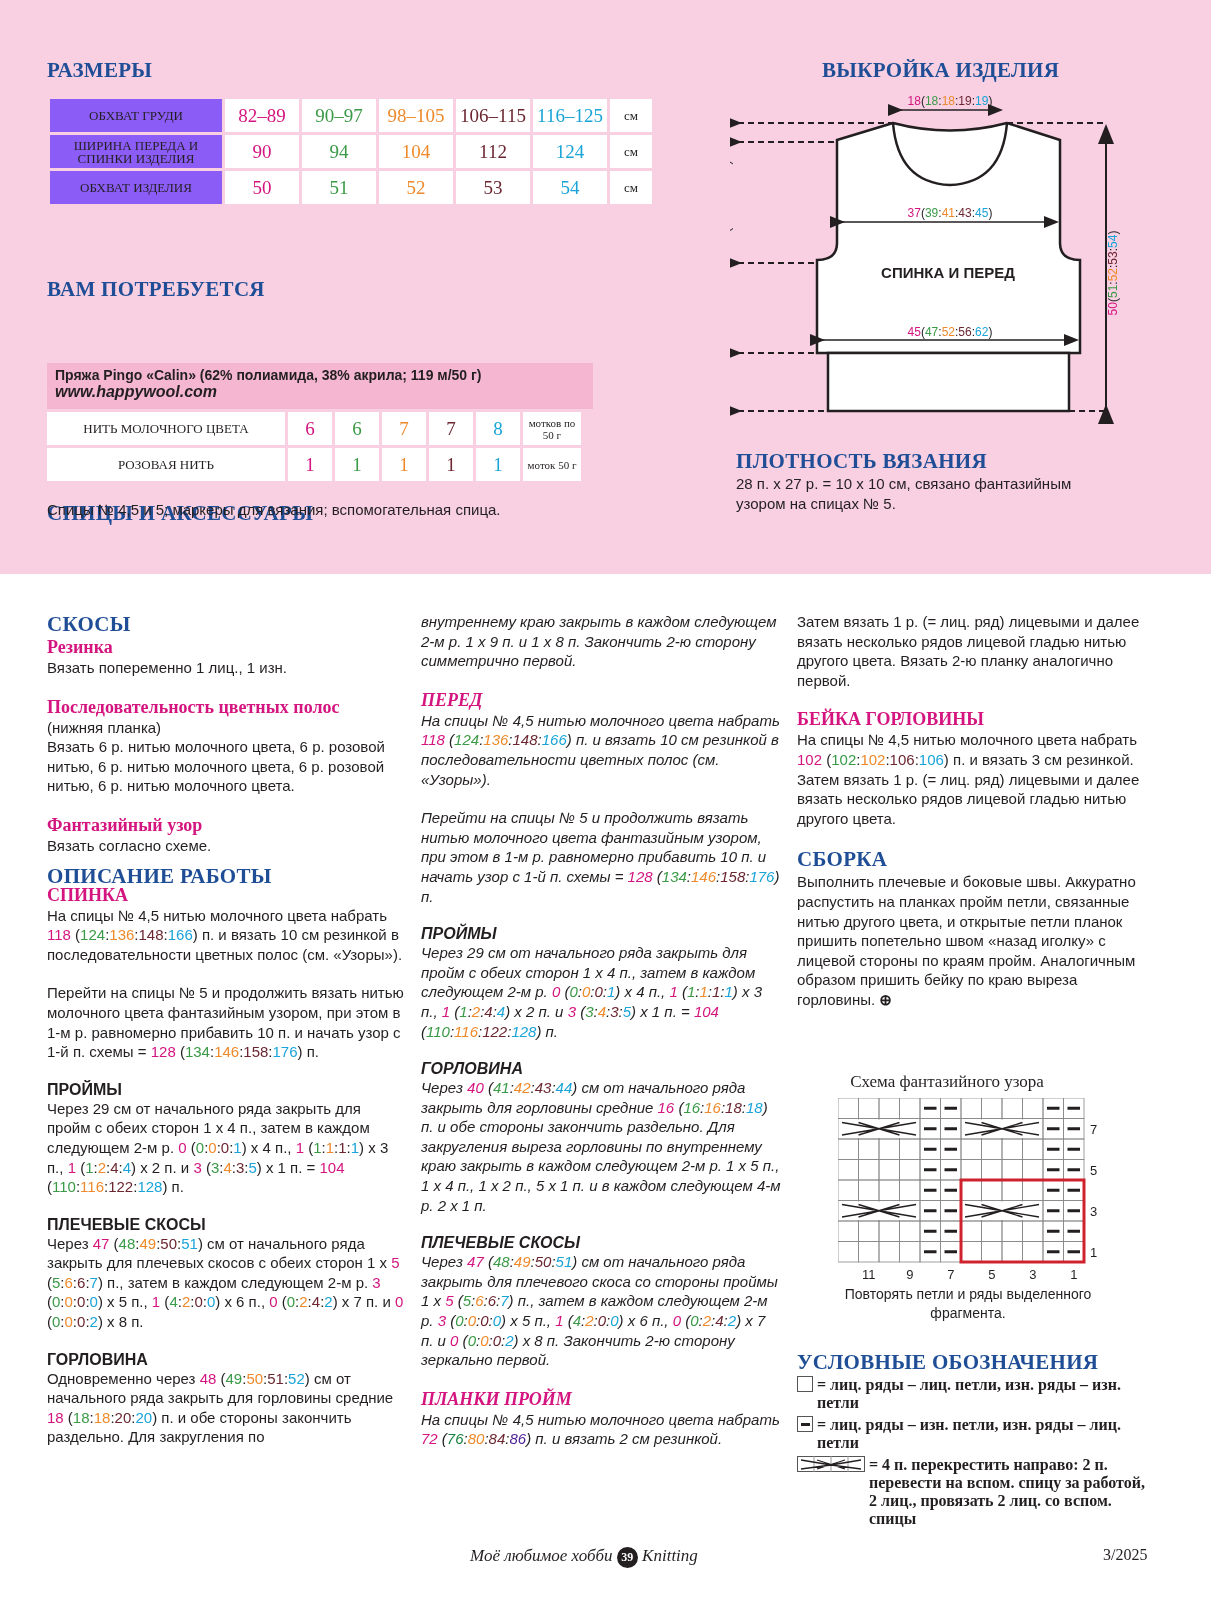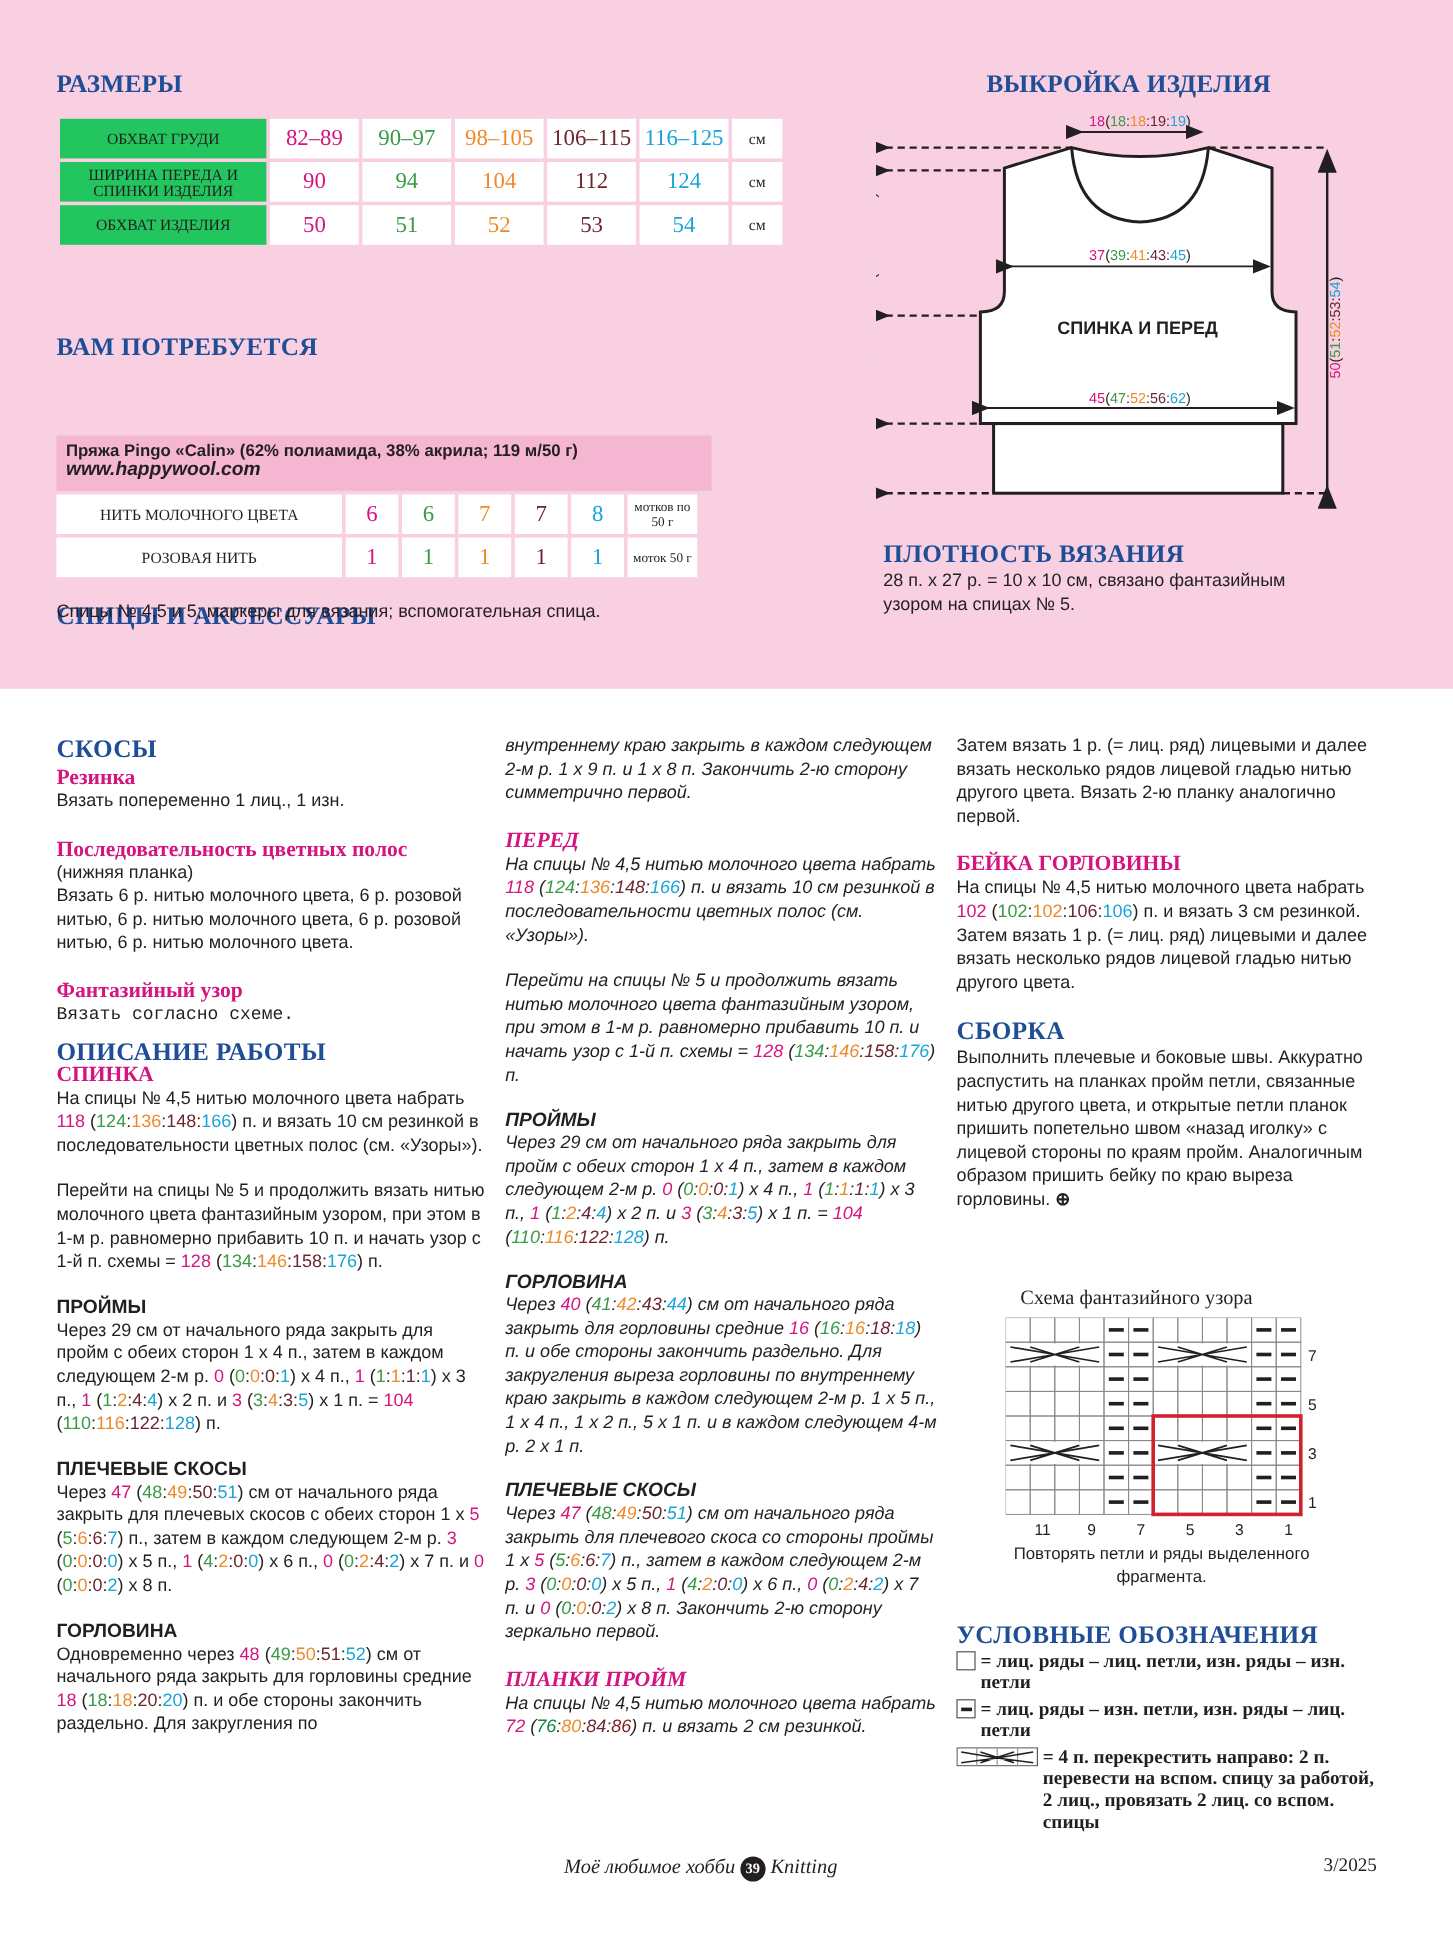--- a/index.html
+++ b/index.html
@@ -5,21 +5,21 @@
   * { box-sizing: border-box; margin: 0; padding: 0; }
   body { width: 1211px; height: 1624px; background: #ffffff; font-family: "Liberation Sans", sans-serif; color: #231f20; position: relative; overflow: hidden; }
   .c1 { color: #d4157f; } .c2 { color: #3a9a46; } .c3 { color: #ee8a2b; } .c4 { color: #6b2630; } .c5 { color: #1aa4d8; }
   .top { position: absolute; left: 0; top: 0; width: 1211px; height: 574px; background: #f8d0e2; }
   .h-blue { font-family: "Liberation Serif", serif; font-weight: bold; color: #1f4e96; font-size: 21px; letter-spacing: 0.3px; }
   .h-pink { font-family: "Liberation Serif", serif; font-weight: bold; color: #d4157f; font-size: 18px; }
   .h-black { font-weight: bold; font-size: 16px; color: #231f20; }
   .abs { position: absolute; }
   .sizes { position: absolute; left: 47px; top: 96px; border-collapse: separate; border-spacing: 3px; font-family: "Liberation Serif", serif; }
   .sizes td { background: #fff; height: 33px; text-align: center; font-size: 19px; padding: 0 4px; }
-  .sizes td.lbl { background: #22c55e; width: 172px; font-size: 13px; line-height: 13px; color: #231f20; }
+  .sizes td.lbl { background: #8b5cf6; width: 172px; font-size: 13px; line-height: 13px; color: #231f20; }
   .sizes td.num { width: 74px; }
   .sizes td.unit { width: 42px; font-size: 13px; color: #231f20; }
   .sizes tr.head td.lbl { background: #f4b6d1; }
   .yarn { position: absolute; left: 47px; top: 315px; width: 546px; margin-top: 48px; }
   .yarn .band { background: #f4b6d1; padding: 4px 8px; height: 46px; }
   .yarn .band .t1 { font-size: 14px; font-weight: bold; font-family: "Liberation Sans", sans-serif; }
   .yarn .band .t2 { font-size: 16px; font-weight: bold; font-style: italic; }
   .ytable { border-collapse: separate; border-spacing: 3px; margin-left: -3px; font-family: "Liberation Serif", serif; }
   .ytable td { background: #fff; height: 33px; text-align: center; font-size: 19px; }
   .ytable td.lbl { width: 238px; font-size: 13px; }
@@ -145,21 +145,21 @@
 <div class="abs p" style="left:736px;top:474px;width:370px;">28 п. х 27 р. = 10 х 10 см, связано фантазийным узором на спицах № 5.</div>
 
 <div class="col" style="left:47px;">
   <div class="h-blue">СКОСЫ</div>
   <div class="h-pink">Резинка</div>
   <div class="p blk">Вязать попеременно 1 лиц., 1 изн.</div>
   <div class="h-pink">Последовательность цветных полос</div>
   <div class="p">(нижняя планка)</div>
   <div class="p blk">Вязать 6 р. нитью молочного цвета, 6 р. розовой нитью, 6 р. нитью молочного цвета, 6 р. розовой нитью, 6 р. нитью молочного цвета.</div>
   <div class="h-pink">Фантазийный узор</div>
-  <div class="p" style="margin-bottom:8px;font-family:Liberation Mono, monospace;">Вязать согласно схеме.</div>
+  <div class="p" style="margin-bottom:8px;">Вязать согласно схеме.</div>
   <div class="h-blue">ОПИСАНИЕ РАБОТЫ</div>
   <div class="h-pink" style="margin-top:-4px;">СПИНКА</div>
   <div class="p blk"><span>На спицы № 4,5 нитью молочного цвета набрать </span><span class="c1">118</span> (<span class="c2">124</span>:<span class="c3">136</span>:<span class="c4">148</span>:<span class="c5">166</span>)<span> п. и вязать 10 см резинкой в последовательности цветных полос (см. «Узоры»).</span></div>
   <div class="p blk"><span>Перейти на спицы № 5 и продолжить вязать нитью молочного цвета фантазийным узором, при этом в 1-м р. равномерно прибавить 10 п. и начать узор с 1-й п. схемы = </span><span class="c1">128</span> (<span class="c2">134</span>:<span class="c3">146</span>:<span class="c4">158</span>:<span class="c5">176</span>)<span> п.</span></div>
   <div class="h-black">ПРОЙМЫ</div>
   <div class="p blk colorize">Через 29 см от начального ряда закрыть для пройм с обеих сторон 1 х 4 п., затем в каждом следующем 2-м р. <span style="color:#d4157f">0</span> (<span style="color:#3a9a46">0</span>:<span style="color:#ee8a2b">0</span>:<span style="color:#6b2630">0</span>:<span style="color:#1aa4d8">1</span>) х 4 п., <span style="color:#d4157f">1</span> (<span style="color:#3a9a46">1</span>:<span style="color:#ee8a2b">1</span>:<span style="color:#6b2630">1</span>:<span style="color:#1aa4d8">1</span>) х 3 п., <span style="color:#d4157f">1</span> (<span style="color:#3a9a46">1</span>:<span style="color:#ee8a2b">2</span>:<span style="color:#6b2630">4</span>:<span style="color:#1aa4d8">4</span>) х 2 п. и <span style="color:#d4157f">3</span> (<span style="color:#3a9a46">3</span>:<span style="color:#ee8a2b">4</span>:<span style="color:#6b2630">3</span>:<span style="color:#1aa4d8">5</span>) х 1 п. = <span style="color:#d4157f">104</span> (<span style="color:#3a9a46">110</span>:<span style="color:#ee8a2b">116</span>:<span style="color:#6b2630">122</span>:<span style="color:#1aa4d8">128</span>) п.</div>
   <div class="h-black">ПЛЕЧЕВЫЕ СКОСЫ</div>
   <div class="p blk colorize">Через <span style="color:#d4157f">47</span> (<span style="color:#3a9a46">48</span>:<span style="color:#ee8a2b">49</span>:<span style="color:#6b2630">50</span>:<span style="color:#1aa4d8">51</span>) см от начального ряда закрыть для плечевых скосов с обеих сторон 1 х <span style="color:#d4157f">5</span> (<span style="color:#3a9a46">5</span>:<span style="color:#ee8a2b">6</span>:<span style="color:#6b2630">6</span>:<span style="color:#1aa4d8">7</span>) п., затем в каждом следующем 2-м р. <span style="color:#d4157f">3</span> (<span style="color:#3a9a46">0</span>:<span style="color:#ee8a2b">0</span>:<span style="color:#6b2630">0</span>:<span style="color:#1aa4d8">0</span>) х 5 п., <span style="color:#d4157f">1</span> (<span style="color:#3a9a46">4</span>:<span style="color:#ee8a2b">2</span>:<span style="color:#6b2630">0</span>:<span style="color:#1aa4d8">0</span>) х 6 п., <span style="color:#d4157f">0</span> (<span style="color:#3a9a46">0</span>:<span style="color:#ee8a2b">2</span>:<span style="color:#6b2630">4</span>:<span style="color:#1aa4d8">2</span>) х 7 п. и <span style="color:#d4157f">0</span> (<span style="color:#3a9a46">0</span>:<span style="color:#ee8a2b">0</span>:<span style="color:#6b2630">0</span>:<span style="color:#1aa4d8">2</span>) х 8 п.</div>
   <div class="h-black">ГОРЛОВИНА</div>
   <div class="p colorize">Одновременно через <span style="color:#d4157f">48</span> (<span style="color:#3a9a46">49</span>:<span style="color:#ee8a2b">50</span>:<span style="color:#6b2630">51</span>:<span style="color:#1aa4d8">52</span>) см от начального ряда закрыть для горловины средние <span style="color:#d4157f">18</span> (<span style="color:#3a9a46">18</span>:<span style="color:#ee8a2b">18</span>:<span style="color:#6b2630">20</span>:<span style="color:#1aa4d8">20</span>) п. и обе стороны закончить раздельно. Для закругления по</div>
@@ -170,21 +170,21 @@
   <div class="h-pink">ПЕРЕД</div>
   <div class="p blk colorize">На спицы № 4,5 нитью молочного цвета набрать <span style="color:#d4157f">118</span> (<span style="color:#3a9a46">124</span>:<span style="color:#ee8a2b">136</span>:<span style="color:#6b2630">148</span>:<span style="color:#1aa4d8">166</span>) п. и вязать 10 см резинкой в последовательности цветных полос (см. «Узоры»).</div>
   <div class="p blk colorize">Перейти на спицы № 5 и продолжить вязать нитью молочного цвета фантазийным узором, при этом в 1-м р. равномерно прибавить 10 п. и начать узор с 1-й п. схемы = <span style="color:#d4157f">128</span> (<span style="color:#3a9a46">134</span>:<span style="color:#ee8a2b">146</span>:<span style="color:#6b2630">158</span>:<span style="color:#1aa4d8">176</span>) п.</div>
   <div class="h-black">ПРОЙМЫ</div>
   <div class="p blk colorize">Через 29 см от начального ряда закрыть для пройм с обеих сторон 1 х 4 п., затем в каждом следующем 2-м р. <span style="color:#d4157f">0</span> (<span style="color:#3a9a46">0</span>:<span style="color:#ee8a2b">0</span>:<span style="color:#6b2630">0</span>:<span style="color:#1aa4d8">1</span>) х 4 п., <span style="color:#d4157f">1</span> (<span style="color:#3a9a46">1</span>:<span style="color:#ee8a2b">1</span>:<span style="color:#6b2630">1</span>:<span style="color:#1aa4d8">1</span>) х 3 п., <span style="color:#d4157f">1</span> (<span style="color:#3a9a46">1</span>:<span style="color:#ee8a2b">2</span>:<span style="color:#6b2630">4</span>:<span style="color:#1aa4d8">4</span>) х 2 п. и <span style="color:#d4157f">3</span> (<span style="color:#3a9a46">3</span>:<span style="color:#ee8a2b">4</span>:<span style="color:#6b2630">3</span>:<span style="color:#1aa4d8">5</span>) х 1 п. = <span style="color:#d4157f">104</span> (<span style="color:#3a9a46">110</span>:<span style="color:#ee8a2b">116</span>:<span style="color:#6b2630">122</span>:<span style="color:#1aa4d8">128</span>) п.</div>
   <div class="h-black">ГОРЛОВИНА</div>
   <div class="p blk colorize">Через <span style="color:#d4157f">40</span> (<span style="color:#3a9a46">41</span>:<span style="color:#ee8a2b">42</span>:<span style="color:#6b2630">43</span>:<span style="color:#1aa4d8">44</span>) см от начального ряда закрыть для горловины средние <span style="color:#d4157f">16</span> (<span style="color:#3a9a46">16</span>:<span style="color:#ee8a2b">16</span>:<span style="color:#6b2630">18</span>:<span style="color:#1aa4d8">18</span>) п. и обе стороны закончить раздельно. Для закругления выреза горловины по внутреннему краю закрыть в каждом следующем 2-м р. 1 х 5 п., 1 х 4 п., 1 х 2 п., 5 х 1 п. и в каждом следующем 4-м р. 2 х 1 п.</div>
   <div class="h-black">ПЛЕЧЕВЫЕ СКОСЫ</div>
   <div class="p blk colorize">Через <span style="color:#d4157f">47</span> (<span style="color:#3a9a46">48</span>:<span style="color:#ee8a2b">49</span>:<span style="color:#6b2630">50</span>:<span style="color:#1aa4d8">51</span>) см от начального ряда закрыть для плечевого скоса со стороны проймы 1 х <span style="color:#d4157f">5</span> (<span style="color:#3a9a46">5</span>:<span style="color:#ee8a2b">6</span>:<span style="color:#6b2630">6</span>:<span style="color:#1aa4d8">7</span>) п., затем в каждом следующем 2-м р. <span style="color:#d4157f">3</span> (<span style="color:#3a9a46">0</span>:<span style="color:#ee8a2b">0</span>:<span style="color:#6b2630">0</span>:<span style="color:#1aa4d8">0</span>) х 5 п., <span style="color:#d4157f">1</span> (<span style="color:#3a9a46">4</span>:<span style="color:#ee8a2b">2</span>:<span style="color:#6b2630">0</span>:<span style="color:#1aa4d8">0</span>) х 6 п., <span style="color:#d4157f">0</span> (<span style="color:#3a9a46">0</span>:<span style="color:#ee8a2b">2</span>:<span style="color:#6b2630">4</span>:<span style="color:#1aa4d8">2</span>) х 7 п. и <span style="color:#d4157f">0</span> (<span style="color:#3a9a46">0</span>:<span style="color:#ee8a2b">0</span>:<span style="color:#6b2630">0</span>:<span style="color:#1aa4d8">2</span>) х 8 п. Закончить 2-ю сторону зеркально первой.</div>
   <div class="h-pink">ПЛАНКИ ПРОЙМ</div>
-  <div class="p colorize">На спицы № 4,5 нитью молочного цвета набрать <span style="color:#d4157f">72</span> (<span style="color:#15803d">76</span>:<span style="color:#ee8a2b">80</span>:<span style="color:#6b2630">84</span>:<span style="color:#7f1d1d">86</span>) п. и вязать 2 см резинкой.</div>
+  <div class="p colorize">На спицы № 4,5 нитью молочного цвета набрать <span style="color:#d4157f">72</span> (<span style="color:#15803d">76</span>:<span style="color:#ee8a2b">80</span>:<span style="color:#6b2630">84</span>:<span style="color:#4c1d95">86</span>) п. и вязать 2 см резинкой.</div>
 </div>
 
 <div class="col" style="left:797px;">
   <div class="p blk">Затем вязать 1 р. (= лиц. ряд) лицевыми и далее вязать несколько рядов лицевой гладью нитью другого цвета. Вязать 2-ю планку аналогично первой.</div>
   <div class="h-pink">БЕЙКА ГОРЛОВИНЫ</div>
   <div class="p blk colorize">На спицы № 4,5 нитью молочного цвета набрать <span style="color:#d4157f">102</span> (<span style="color:#3a9a46">102</span>:<span style="color:#ee8a2b">102</span>:<span style="color:#6b2630">106</span>:<span style="color:#1aa4d8">106</span>) п. и вязать 3 см резинкой. Затем вязать 1 р. (= лиц. ряд) лицевыми и далее вязать несколько рядов лицевой гладью нитью другого цвета.</div>
   <div class="h-blue">СБОРКА</div>
   <div class="p"><span>Выполнить плечевые и боковые швы. Аккуратно распустить на планках пройм петли, связанные нитью другого цвета, и открытые петли планок пришить попетельно швом «назад иголку» с лицевой стороны по краям пройм. Аналогичным образом пришить бейку по краю выреза горловины.</span> <b>⊕</b></div>
 </div>
 

